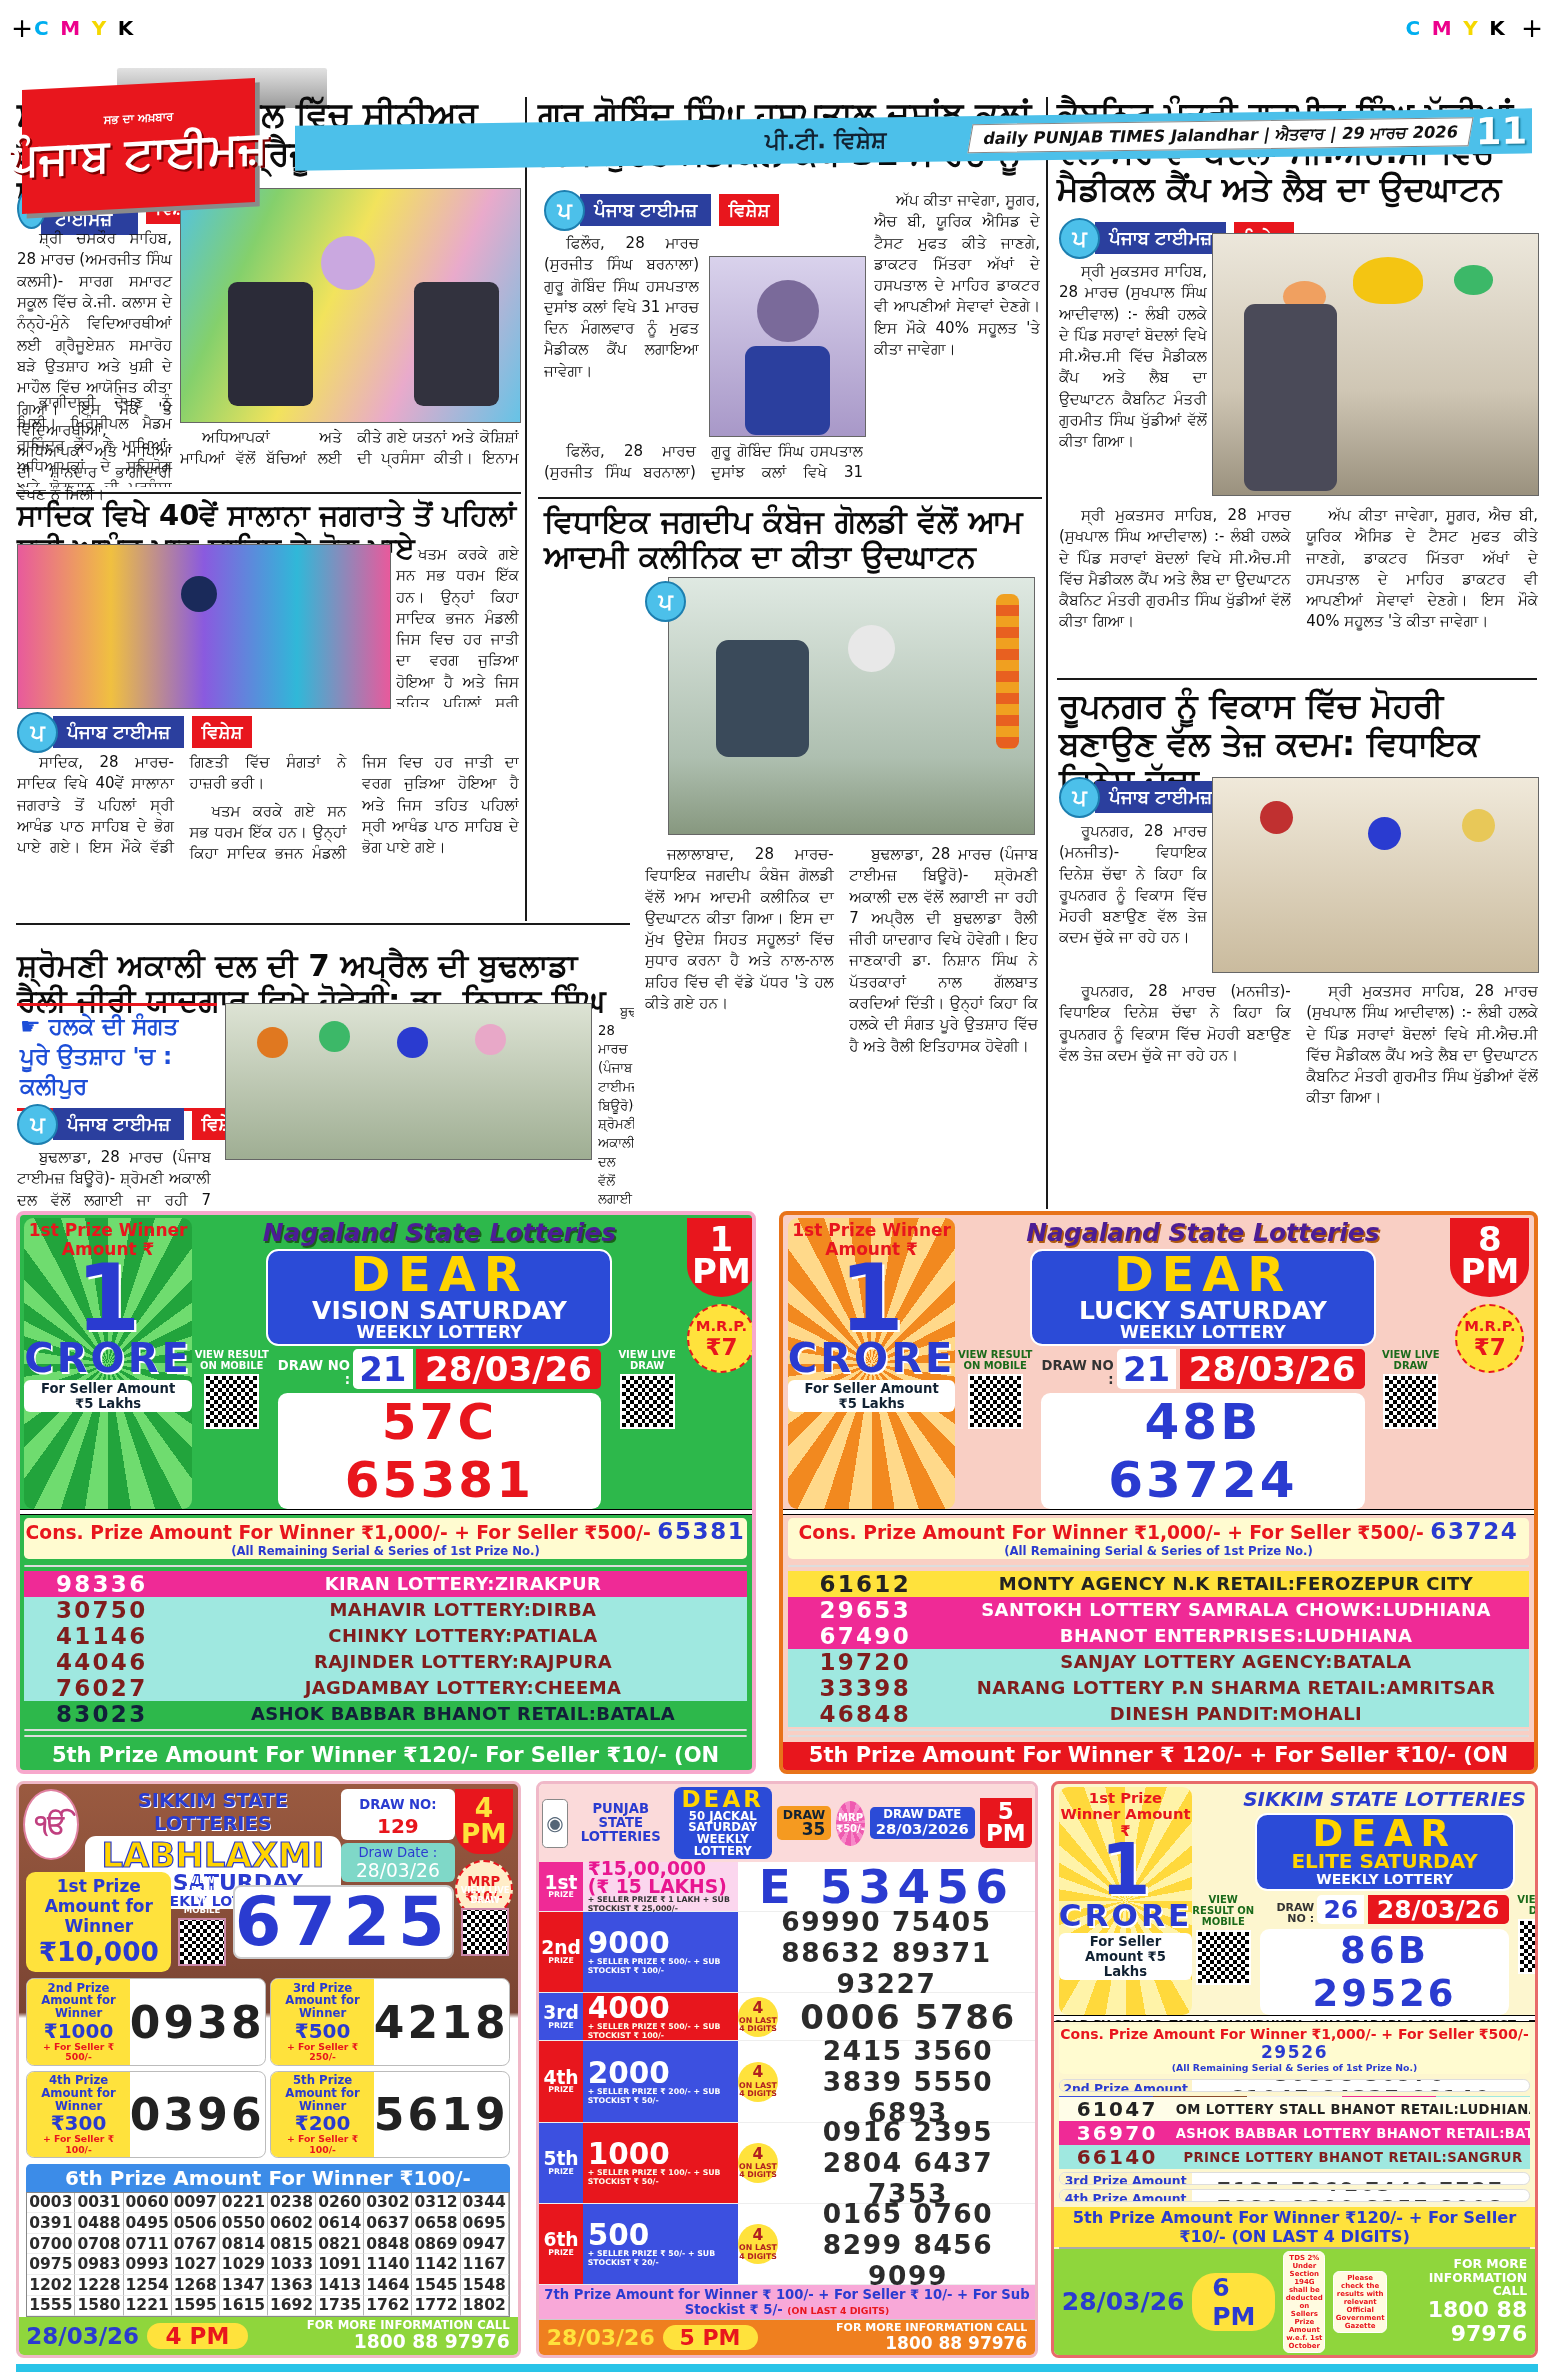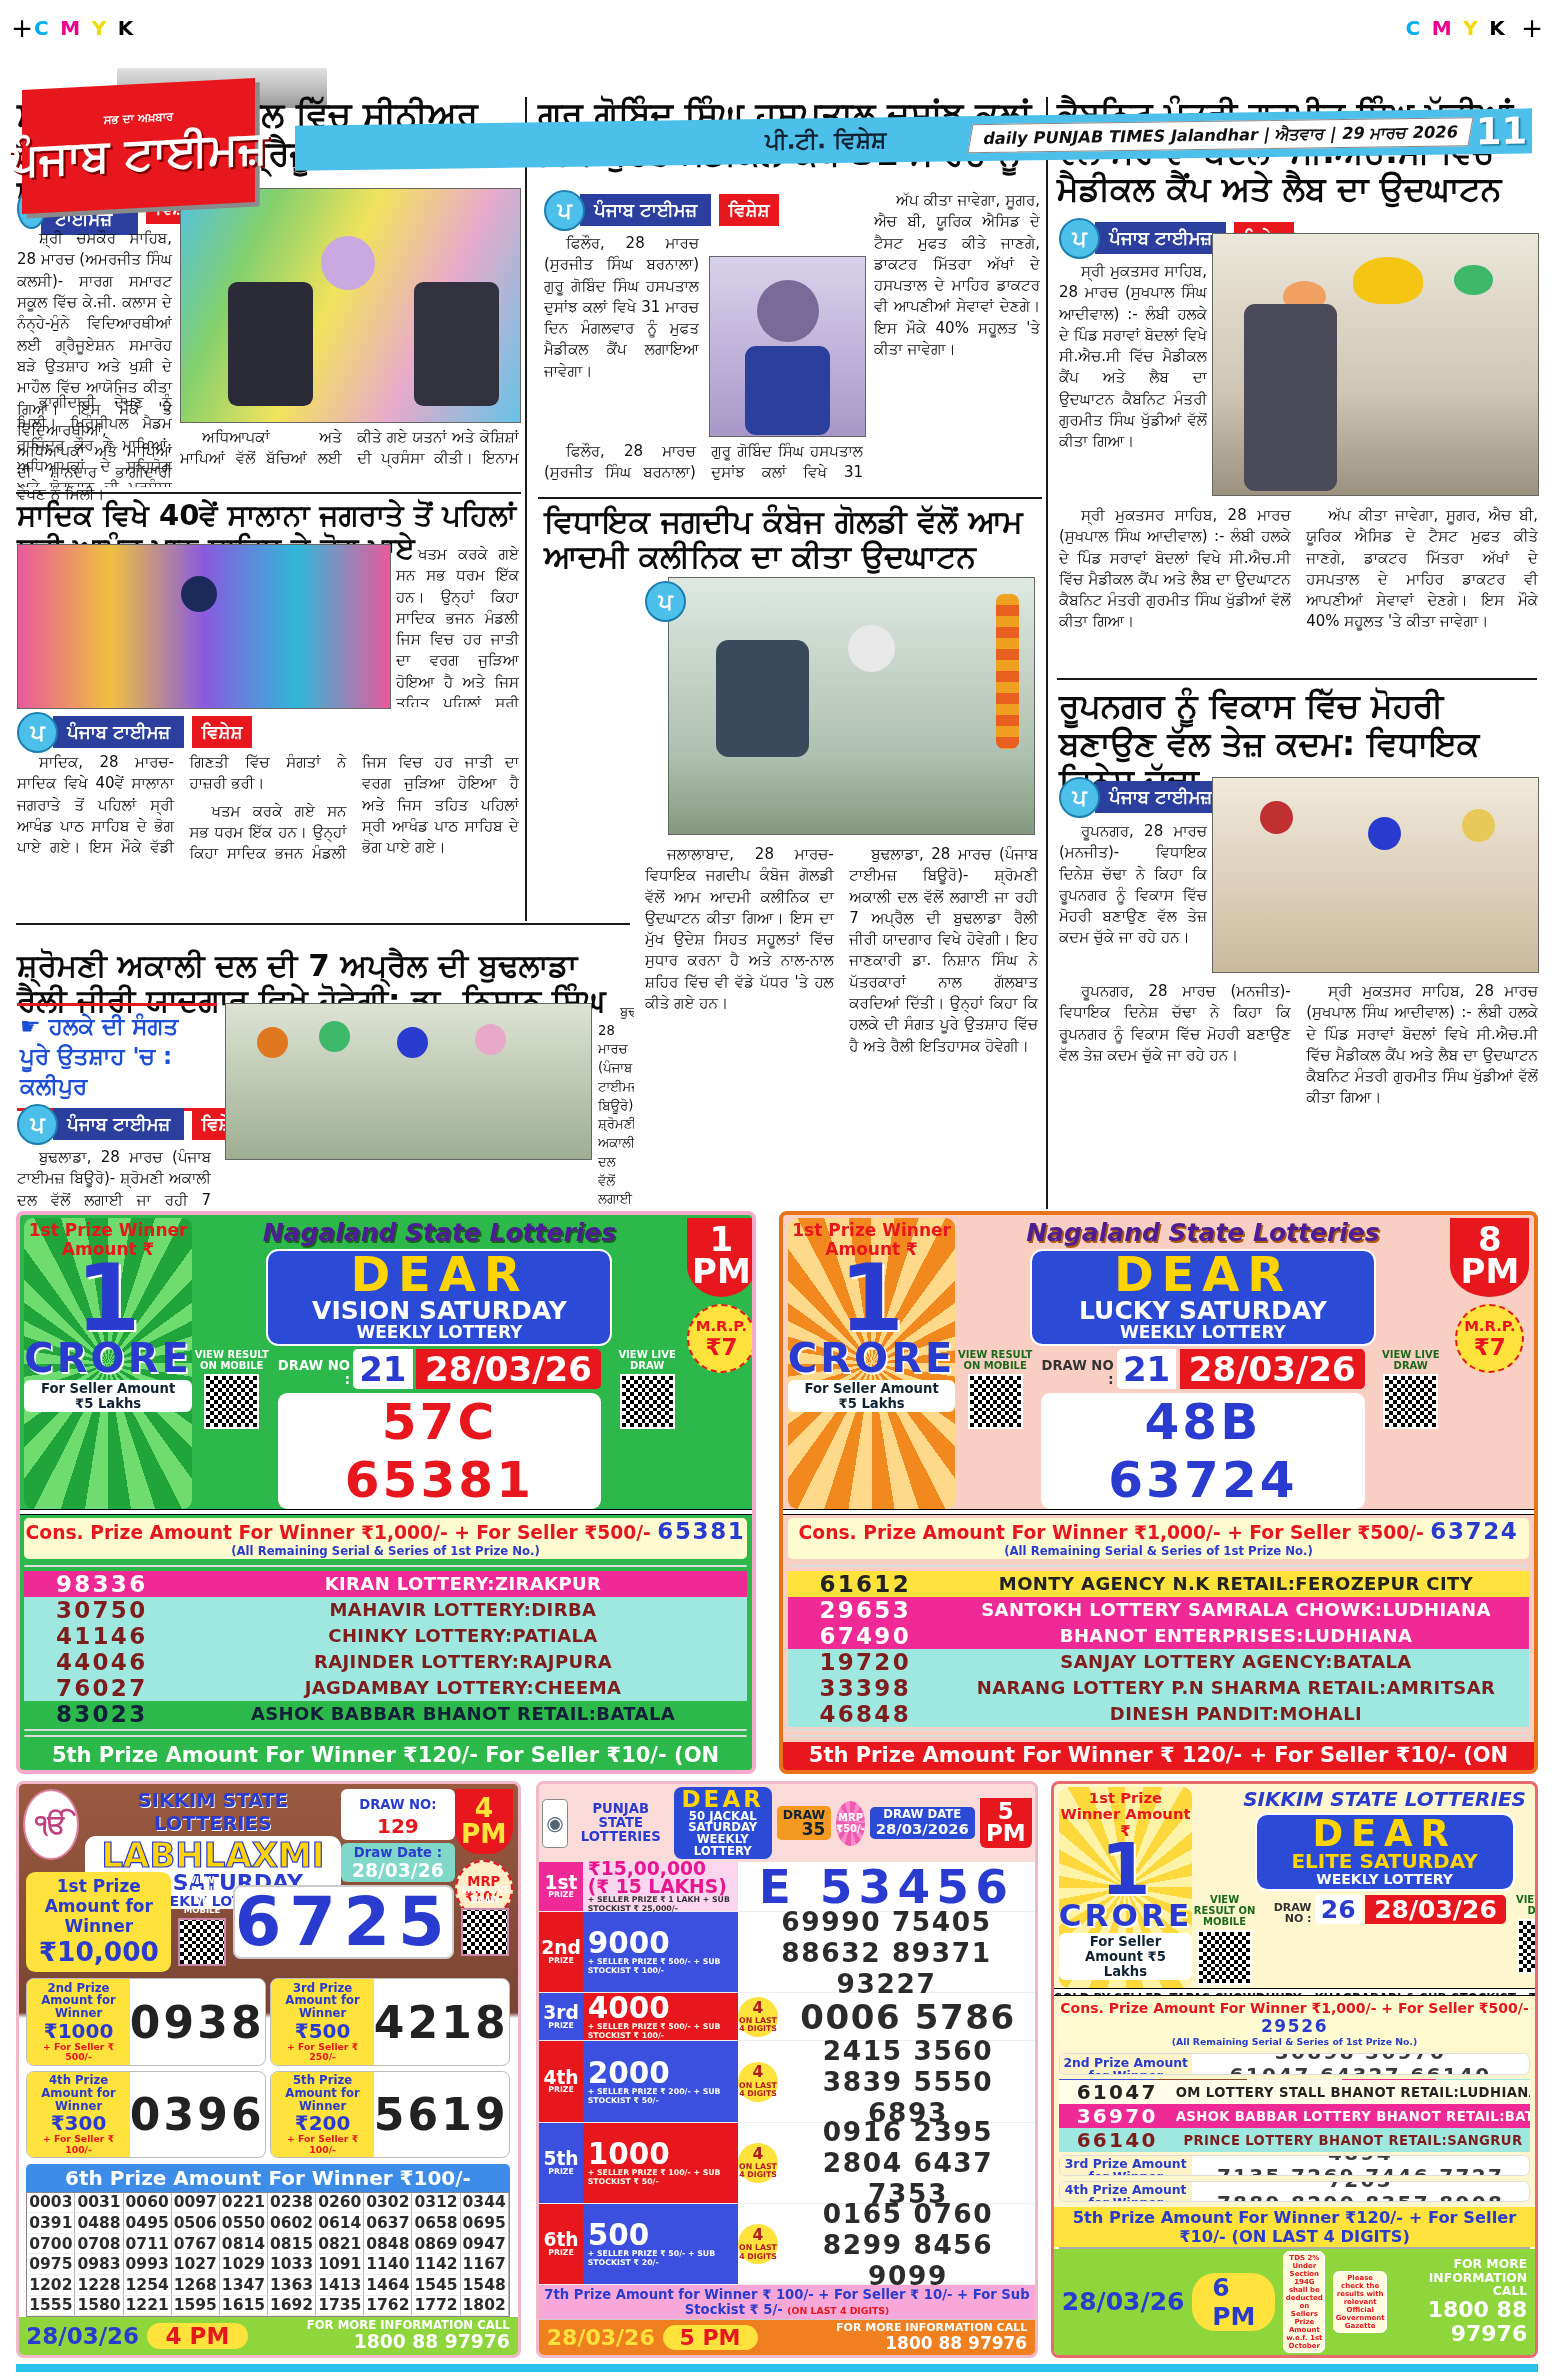--- a/index.html
+++ b/index.html
@@ -157,21 +157,21 @@
            display:flex;align-items:center;justify-content:center;color:#c04080;font-size:26.4px;font-weight:bold}
   .lb-mid{flex:1;text-align:center}
   .lb-brand{color:#2a3bd0;font-weight:bold;font-size:19.4px;text-shadow:0.8px 0.8px 0 #fff}
   .lb-titlebox{background:#fff;border-radius:11px;margin:1.6px auto;width:256px;padding:1.6px 0}
   .lb-t1{color:#ffd400;-webkit-text-stroke:1.2px #2a3bd0;font-size:34px;font-weight:bold;line-height:1}
   .lb-t2{color:#2a3bd0;font-size:22px;font-weight:bold;line-height:1}
   .lb-t3{color:#2a3bd0;font-size:14px;font-weight:bold;line-height:1}
   .lb-draws{width:148px;text-align:center}
   .lb-drawno{background:#fff;border-radius:6.2px;color:#e8161d;font-weight:bold;font-size:20px;padding:1.6px}
   .lb-drawno i{font-style:normal;color:#2a3bd0;font-size:13.2px}
-  .lb-date{background:#7fd8c8;border-radius:6.2px;color:#fff;font-weight:bold;font-size:18.7px;margin-top:3.1px;padding:1.6px}
+  .lb-date{background:#7fd8c8;border-radius:6.2px;color:#fff;font-weight:normal;font-size:18.7px;margin-top:3.1px;padding:1.6px}
   .lb-date i{font-style:normal;display:block;font-size:13.2px;color:#2a3bd0}
   .lb-right{width:75px;text-align:center}
   .lb-pm{background:#e8161d;color:#ffe23c;font-weight:bold;font-size:26.4px;line-height:1;padding:6.2px 0;border-radius:0 0 40% 40%}
   .lb-mrp{width:54px;height:54px;border-radius:50%;margin:6.2px auto 0;background:#ffedc8;border:2.3px dashed #e8161d;
           color:#e8161d;font-weight:bold;font-size:13.2px;display:flex;align-items:center;justify-content:center;text-align:center}
   .lb-p1row{display:flex;align-items:center;gap:6.2px;padding:0 7.8px;margin-top:-51px}
   .lb-p1lbl{background:#ffe23c;border-radius:9.3px;padding:4.7px 7.8px;text-align:center;color:#2a3bd0;font-weight:bold;font-size:17px;width:179px;box-sizing:border-box}
   .lb-p1lbl b{font-size:26.4px}
   .lb-view{font-size:8.5px;font-weight:bold;color:#fff;width:62px;text-align:center}
   .lb-view .qr{width:44px;height:44px;border-color:#c8a}
@@ -848,20 +848,21 @@
           <div class="np-sub2">WEEKLY LOTTERY</div>
         </div>
         <div class="np-drawrow">
           <div class="np-viewcol"><span>VIEW RESULT ON MOBILE</span><div class="qr"></div></div>
           <div>
             <div style="display:flex;align-items:center;gap:3.1px;justify-content:center">
               <div class="np-drawlbl">DRAW NO :</div>
               <div class="np-drawno">26</div>
               <div class="np-drawdate">28/03/26</div>
             </div>
+            <div class="np-first">86B 29526</div>
           </div>
           <div class="np-viewcol"><span>VIEW LIVE DRAW</span><div class="qr"></div></div>
         </div>
       </div>
 
     </div>
     <div class="np-sold">SOLD BY:SELLER -TAPAS CHOWDHURY - KHAGRABARI &amp; SUB-STOCKIST - TARA MAA LOTTERY CENTRE - SUBHASH PALLY</div>
     <div class="np-cons">
       <div class="l1"><span>Cons. Prize Amount For Winner ₹1,000/- + For Seller ₹500/- </span><b>29526</b></div>
       <div class="l2">(All Remaining Serial &amp; Series of 1st Prize No.)</div>

